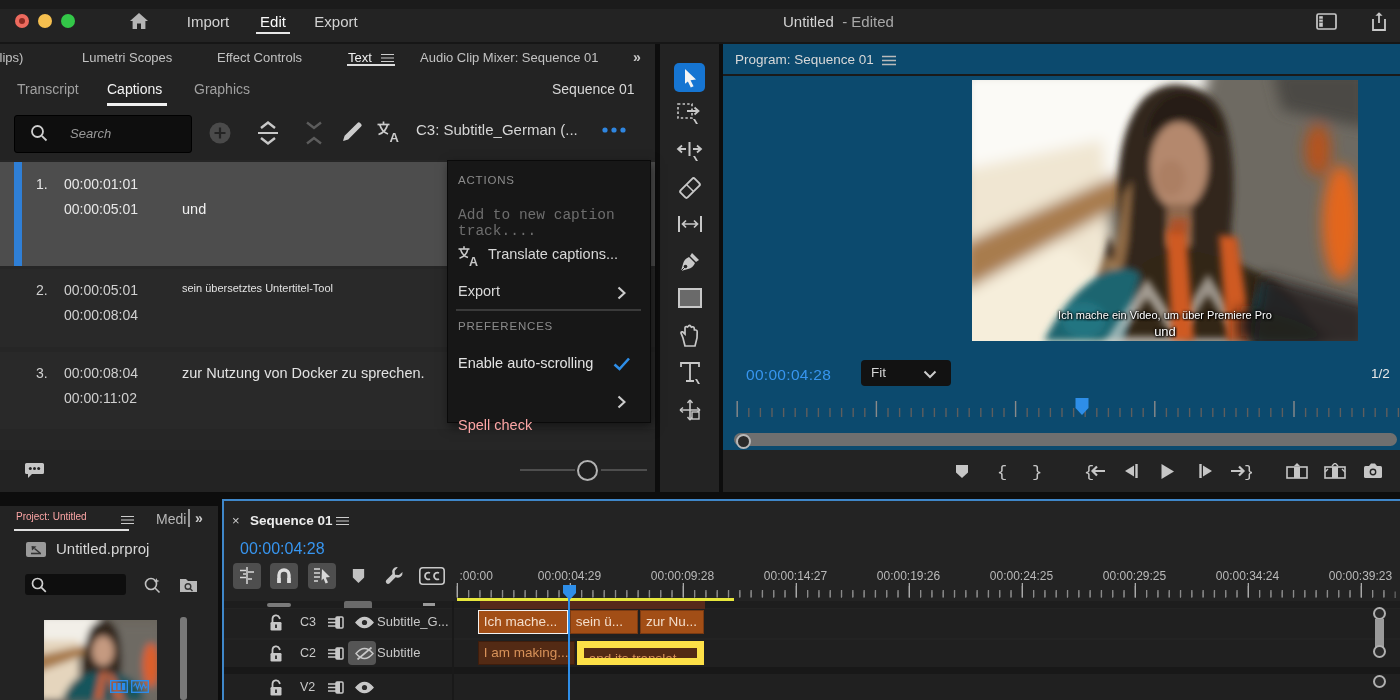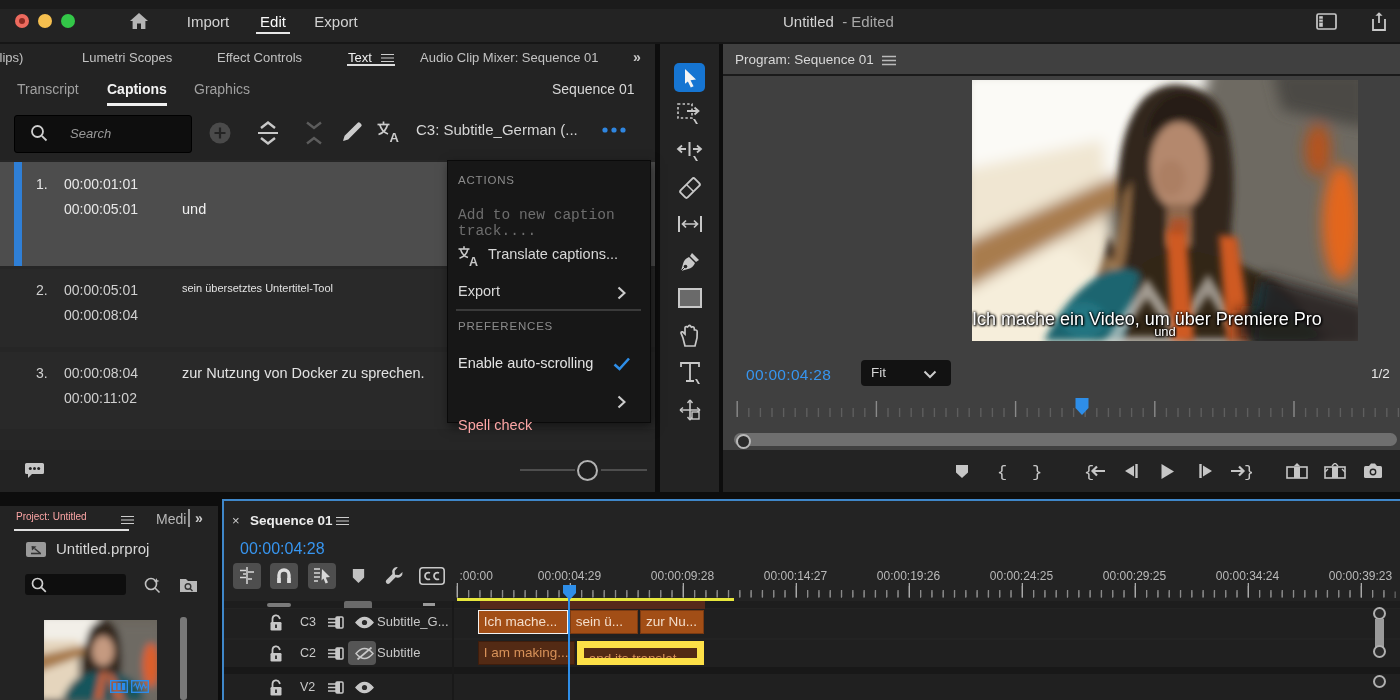--- a/index.html
+++ b/index.html
@@ -52,21 +52,21 @@
     <svg class="ic" style="left:381px;top:9px;" width="13" height="10" viewBox="0 0 13 10">
       <path d="M0 1.5 H13 M0 5 H13 M0 8.5 H13" stroke="#cccccc" stroke-width="1.2"></path>
     </svg>
     <div class="abs" style="left:347px;top:20px;width:48px;height:2px;background:#dddddd;"></div>
     <div class="abs" style="left:420px;top:6px;color:#c2c2c2;font-size:13px;">Audio Clip Mixer: Sequence 01</div>
     <div class="abs" style="left:633px;top:5px;color:#c8c8c8;font-size:14px;font-weight:bold;">»</div>
   </div>
 
   <div class="abs" style="left:0;top:26px;width:656px;height:38px;">
     <div class="abs" style="left:17px;top:11px;color:#a0a0a0;font-size:14px;">Transcript</div>
-    <div class="abs" style="left:107px;top:11px;color:#f2f2f2;font-size:14px;font-weight:bold;">Captions</div>
+    <div class="abs" style="left:107px;top:11px;color:#f2f2f2;font-size:14px;font-weight:normal;">Captions</div>
     <div class="abs" style="left:107px;top:33px;width:60px;height:2.5px;background:#f0f0f0;"></div>
     <div class="abs" style="left:194px;top:11px;color:#a0a0a0;font-size:14px;">Graphics</div>
     <div class="abs" style="left:552px;top:11px;color:#d8d8d8;font-size:14px;">Sequence 01</div>
   </div>
 
   <div class="abs" style="left:0;top:64px;width:656px;height:52px;">
     <div class="abs" style="left:14px;top:7px;width:176px;height:36px;background:#0e0e0e;border:1px solid #000;border-radius:3px;"></div>
     <svg class="ic" style="left:30px;top:16px;" width="18" height="18" viewBox="0 0 18 18">
       <circle cx="7.5" cy="7.5" r="5.5" fill="none" stroke="#cfcfcf" stroke-width="1.8"></circle>
       <path d="M11.8 11.8 L16.5 16.5" stroke="#cfcfcf" stroke-width="1.8"></path>
@@ -205,21 +205,21 @@
     <path d="M16 18 L19 23 L21 23 L18 18 Z" fill="#c8c8c8"></path>
   </svg>
 
   <svg class="ic" style="left:18px;top:354px;" width="24" height="24" viewBox="0 0 24 24">
     <path d="M12 2 V22 M2 12 H22" stroke="#c8c8c8" stroke-width="1.6"></path>
     <path d="M12 2 L9.5 5 M12 2 L14.5 5 M2 12 L5 9.5 M2 12 L5 14.5 M22 12 L19 9.5 M22 12 L19 14.5 M12 22 L9.5 19 M12 22 L14.5 19" stroke="#c8c8c8" stroke-width="1.4" fill="none"></path>
     <rect x="14" y="14" width="7" height="7" fill="#232323" stroke="#c8c8c8" stroke-width="1.4"></rect>
   </svg>
 </div>
 
-<div class="abs" id="program" style="left:723px;top:44px;width:677px;height:448px;background:#404040;">
+<div class="abs" id="program" style="left:723px;top:44px;width:677px;height:448px;background:#0c4a6e;">
   <div class="abs" style="left:12px;top:8px;color:#d8d8d8;font-size:13.5px;">Program: Sequence 01</div>
   <svg class="ic" style="left:159px;top:11px;" width="14" height="11" viewBox="0 0 14 11">
     <path d="M0 1.5 H14 M0 5.5 H14 M0 9.5 H14" stroke="#bbbbbb" stroke-width="1.3"></path>
   </svg>
   <div class="abs" style="left:0;top:30px;width:677px;height:2px;background:#1a1a1a;"></div>
 
   <div class="abs" id="video" style="left:249px;top:36px;width:386px;height:261px;background:#000;overflow:hidden;">
     <svg width="386" height="261" viewBox="0 0 386 261">
       <defs>
         <filter id="blur8" x="-30%" y="-30%" width="160%" height="160%">
@@ -281,21 +281,21 @@
         <path d="M247 155 L265 157 L280 261 L255 261 Z" fill="#cf5a22"></path>
         <path d="M199 138 L217 139 L215 155 L196 154 Z" fill="#b54e1f" opacity="0.8"></path>
       </g>
 
       <g filter="url(#blur8)">
         <path d="M265 230 Q320 230 360 261 L265 261 Z" fill="#1c1a18" opacity="0.9"></path>
         <polygon points="290,195 396,225 396,270 280,270" fill="#23211e" opacity="0.85"></polygon>
       </g>
     </svg>
 
-    <div class="abs" style="left:0;top:229px;width:386px;text-align:left;color:#fff;font-size:18px;text-shadow:0 0 3px #000,0 0 3px #000,1px 1px 2px #000;">Ich mache ein Video, um über Premiere Pro</div>
+    <div class="abs" style="left:0;top:229px;width:386px;text-align:center;color:#fff;font-size:11px;text-shadow:0 0 3px #000,0 0 3px #000,1px 1px 2px #000;">Ich mache ein Video, um über Premiere Pro</div>
     <div class="abs" style="left:0;top:244px;width:386px;text-align:center;color:#fff;font-size:13px;text-shadow:0 0 3px #000,0 0 3px #000,1px 1px 2px #000;">und</div>
   </div>
 
   <div class="abs" style="left:23px;top:322px;color:#3795ef;font-size:15.5px;letter-spacing:0.3px;">00:00:04:28</div>
   <div class="abs" style="left:138px;top:316px;width:90px;height:26px;background:#121212;border-radius:4px;"></div>
   <div class="abs" style="left:148px;top:321px;color:#d6d6d6;font-size:13.5px;">Fit</div>
   <svg class="ic" style="left:200px;top:326px;" width="14" height="9" viewBox="0 0 14 9">
     <path d="M1.5 1.5 L7 7 L12.5 1.5" fill="none" stroke="#cccccc" stroke-width="2"></path>
   </svg>
   <div class="abs" style="left:648px;top:322px;color:#e8e8e8;font-size:13.5px;">1/2</div>

